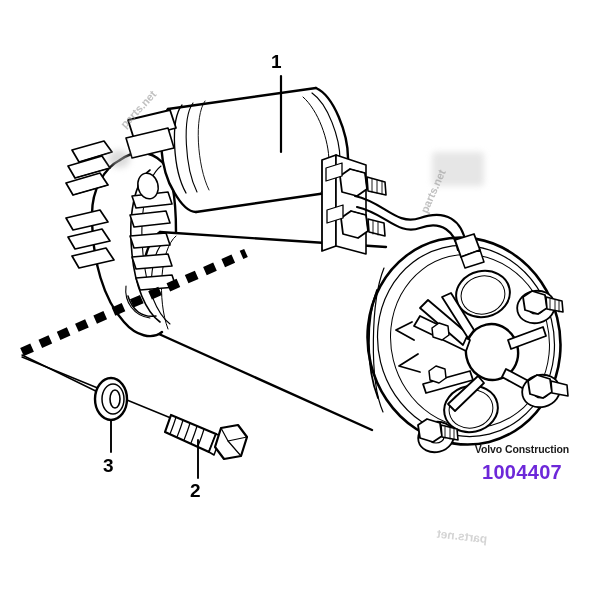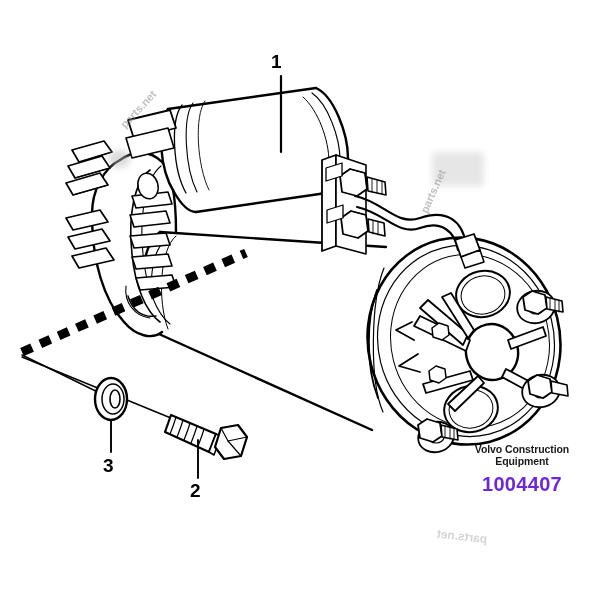--- a/index.html
+++ b/index.html
@@ -337,17 +337,16 @@
   <div class="watermark" id="wm-left">parts.net</div>
   <div class="watermark" id="wm-right">parts.net</div>
   <div class="watermark" id="wm-bottom">parts.net</div>
 
   <div class="callout-num" id="callout-1">1</div>
   <div class="callout-num" id="callout-2">2</div>
   <div class="callout-num" id="callout-3">3</div>
 
   <div id="brand-block">
     <div class="brand-line">Volvo Construction</div>
-    <div class="brand-line">Equipment</div>
     <div id="part-number">1004407</div>
   </div>
 
 </div>
 
 </body></html>

